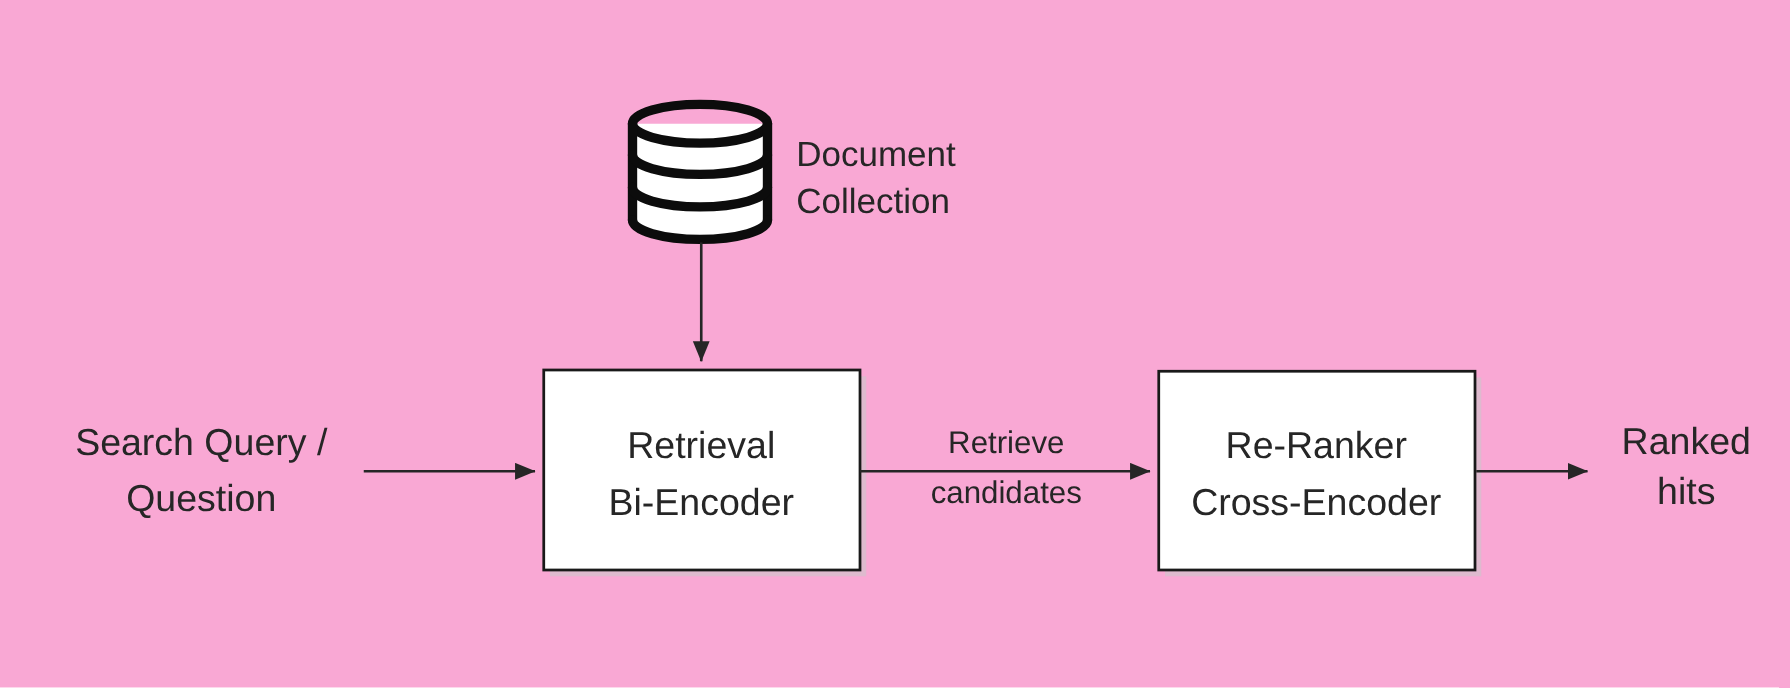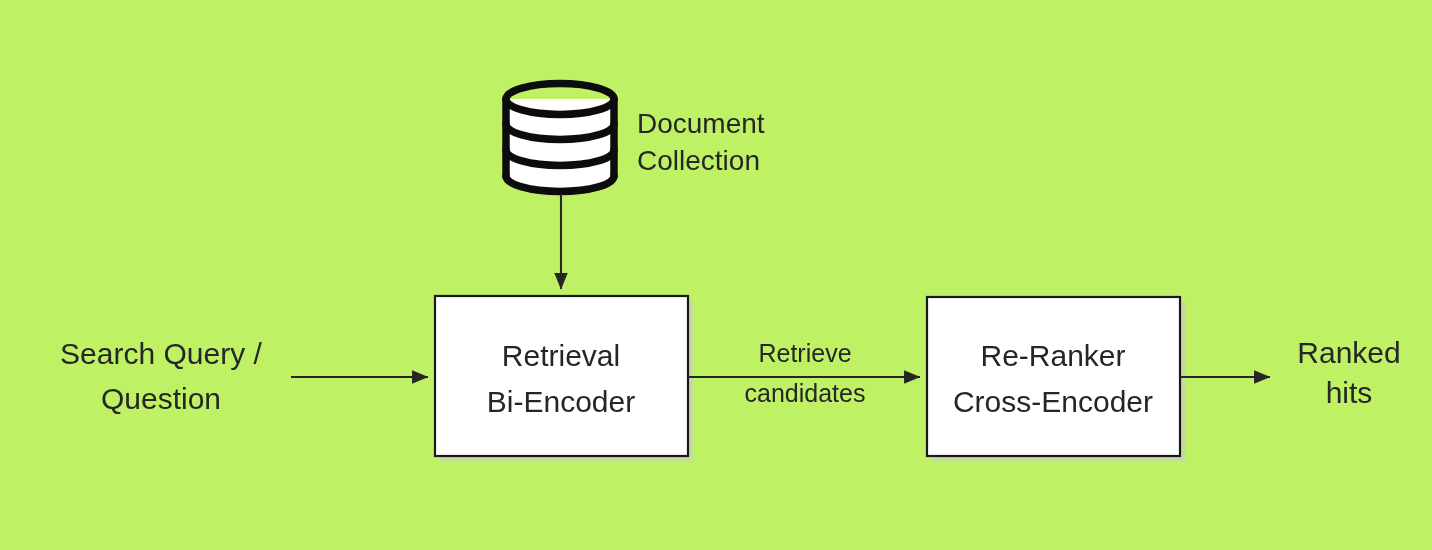--- a/index.html
+++ b/index.html
@@ -10,21 +10,21 @@
   body {
     width: 1432px;
     height: 550px;
     overflow: hidden;
     font-family: "Liberation Sans", sans-serif;
   }
   #diagram-root {
     position: relative;
     width: 1432px;
     height: 550px;
-    background: #bef264;
+    background: #f9a8d4;
   }
   svg.canvas {
     position: absolute;
     top: 0;
     left: 0;
     width: 1432px;
     height: 550px;
   }
   .node-box {
     fill: #ffffff;

